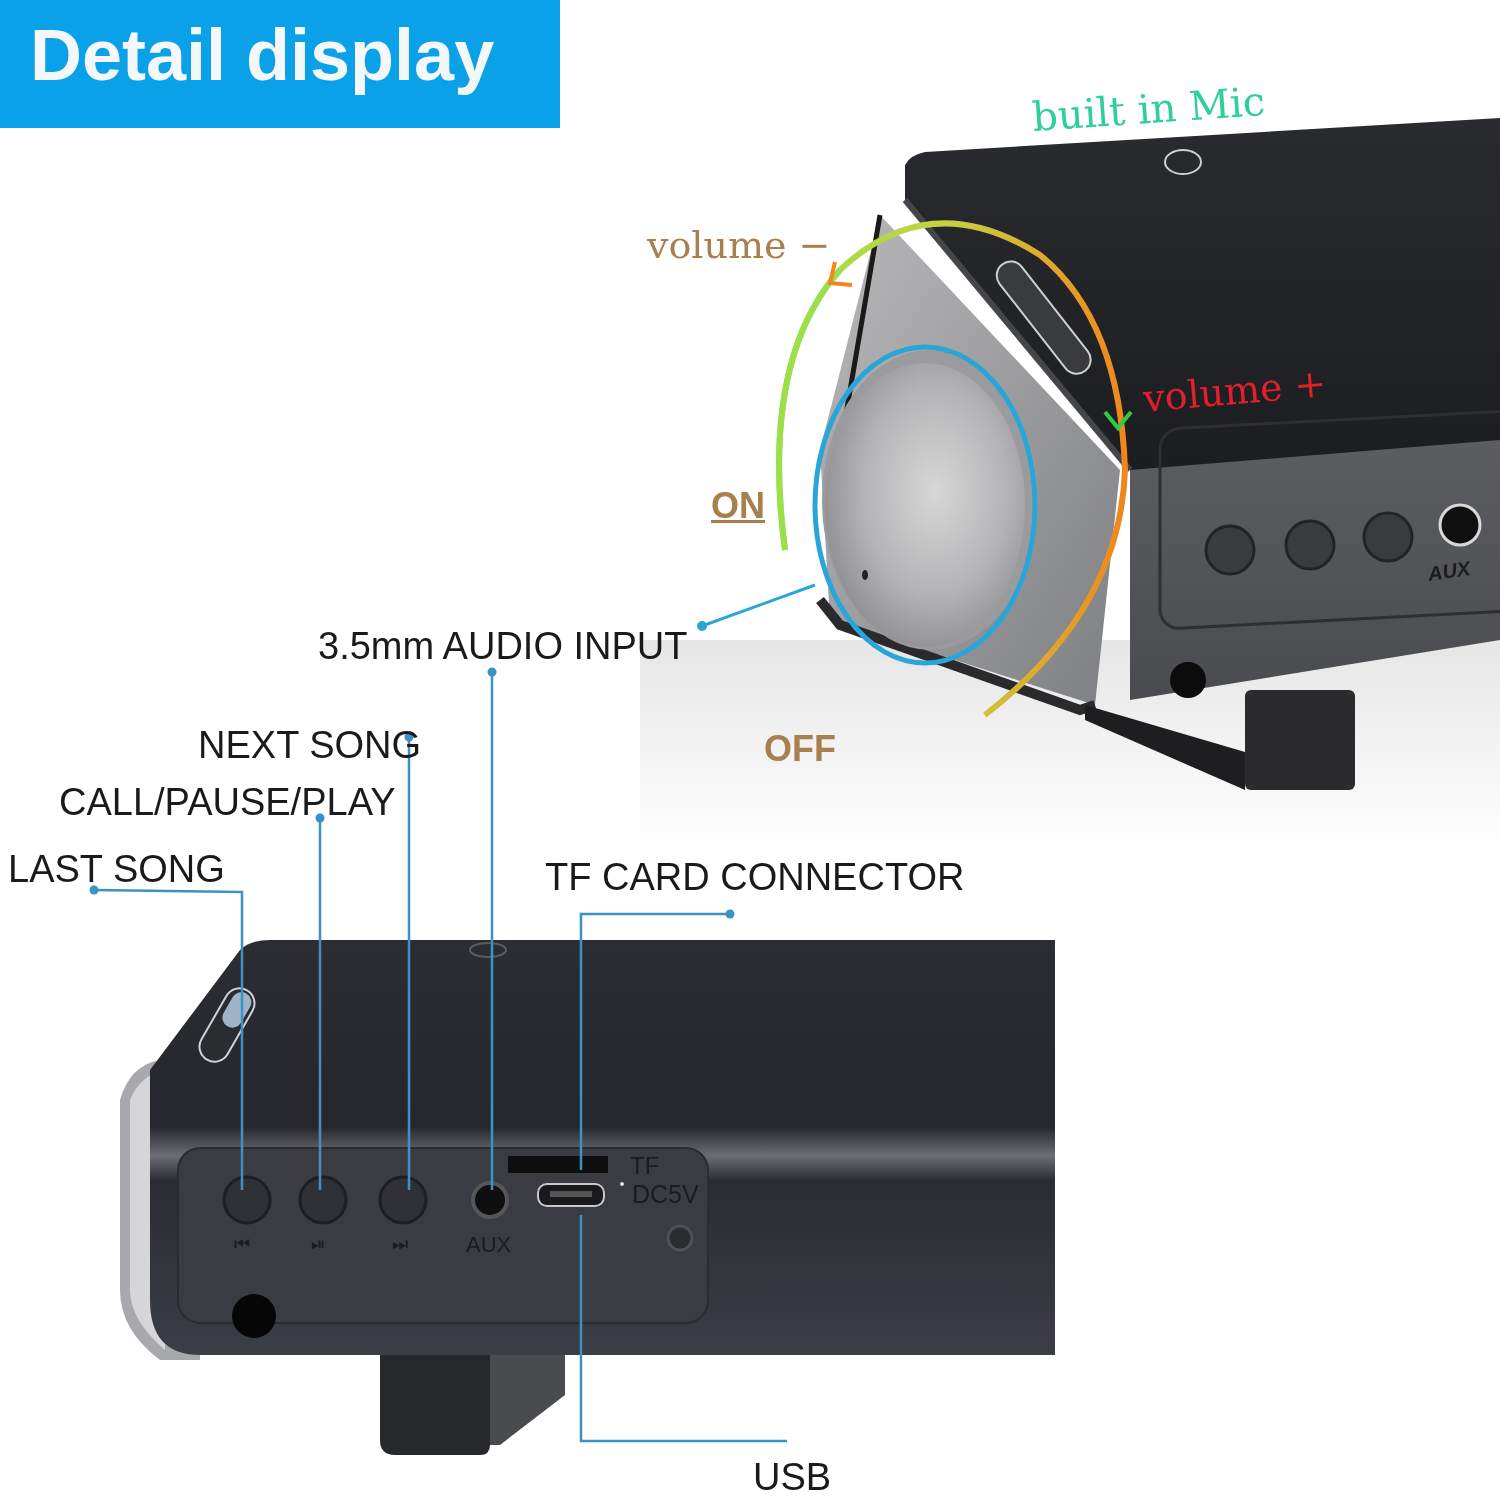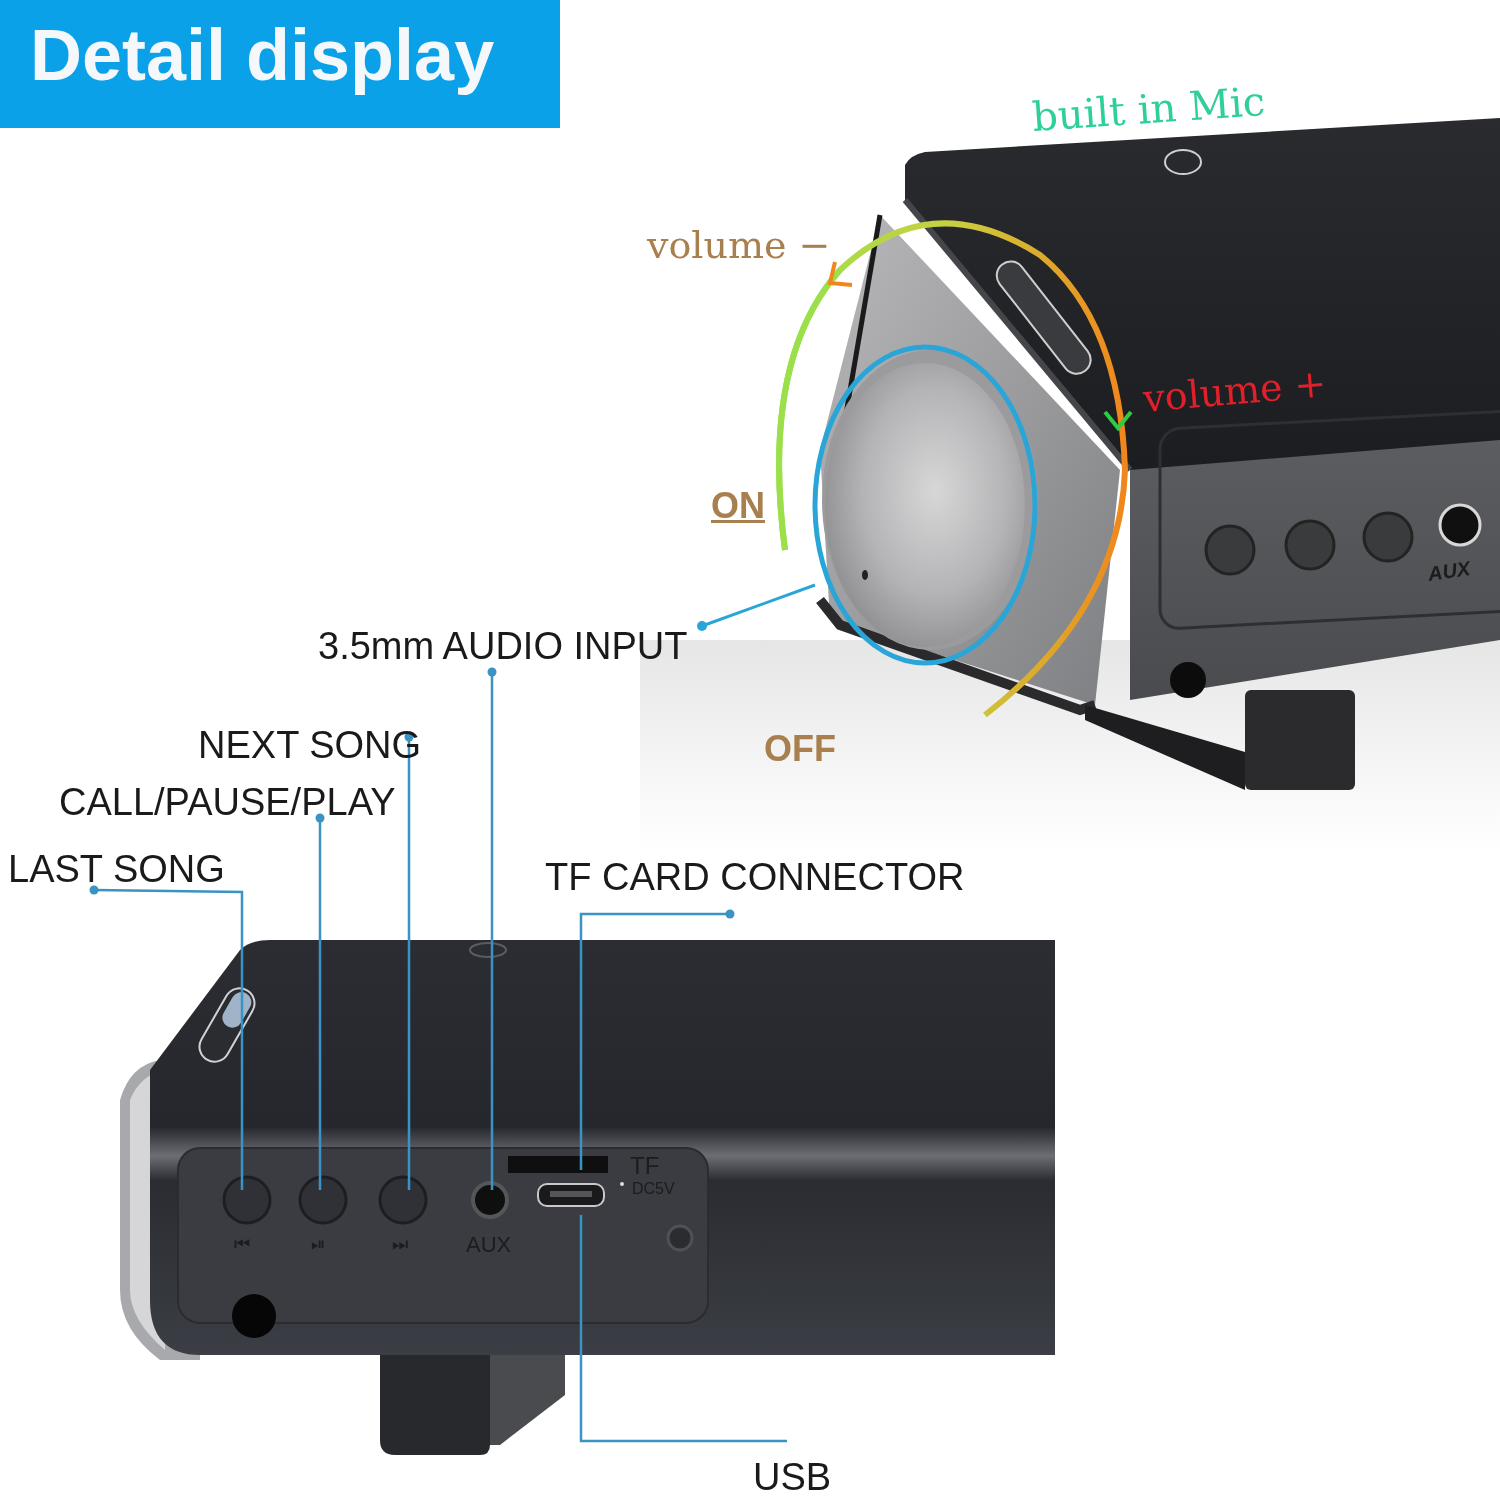--- a/index.html
+++ b/index.html
@@ -163,13 +163,13 @@
 <div class="abs callout" style="left:59px; top:781px;">CALL/PAUSE/PLAY</div>
 <div class="abs callout" style="left:8px; top:848px;">LAST SONG</div>
 <div class="abs callout" style="left:545px; top:856px;">TF CARD CONNECTOR</div>
 <div class="abs callout" style="left:753px; top:1456px;">USB</div>
 
 <div class="abs" style="left:234px; top:1234px; font-size:18px; color:#1b1c1f; letter-spacing:-2px;">⏮</div>
 <div class="abs" style="left:311px; top:1234px; font-size:18px; color:#1b1c1f;">⏯</div>
 <div class="abs" style="left:392px; top:1234px; font-size:18px; color:#1b1c1f;">⏭</div>
 <div class="abs" style="left:466px; top:1232px; font-size:22px; color:#1b1c1f;">AUX</div>
 <div class="abs" style="left:630px; top:1152px; font-size:24px; color:#1b1c1f;">TF</div>
-<div class="abs" style="left:632px; top:1180px; font-size:16px; color:#1b1c1f;">DC5V</div>
+<div class="abs" style="left:632px; top:1180px; font-size:25px; color:#1b1c1f;">DC5V</div>
 
 </body></html>

